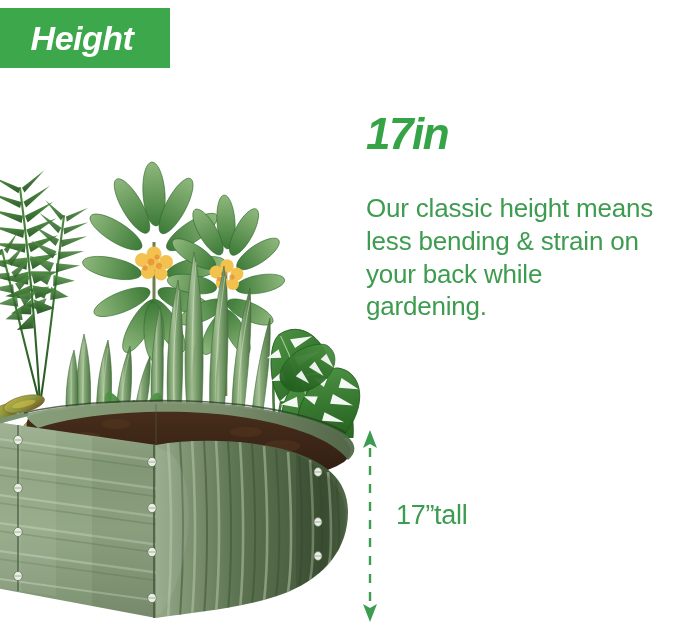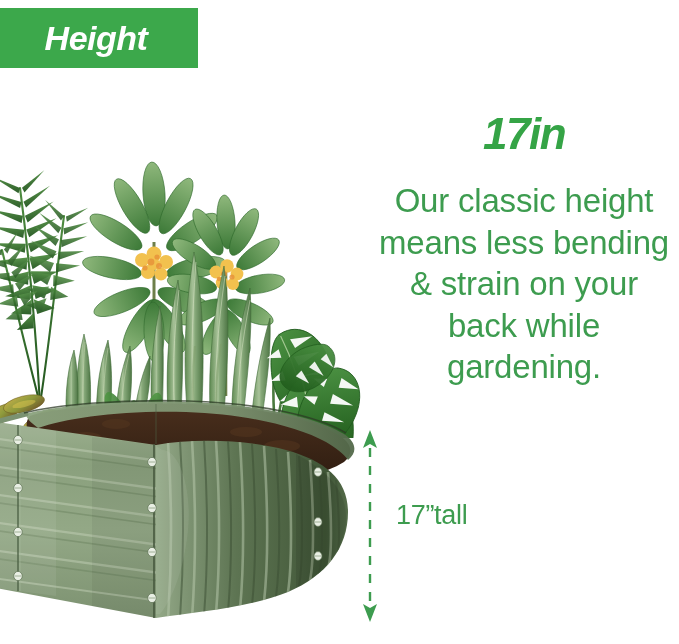--- a/index.html
+++ b/index.html
@@ -8,45 +8,45 @@
     background:#ffffff;
     font-family:"Liberation Sans", sans-serif;
     overflow:hidden;
     position:relative;
   }
   #stage { position:absolute; inset:0; width:679px; height:644px; background:#fff; }
 
   
   .badge {
     position:absolute; left:0; top:8px;
-    width:198px; height:60px;
+    width:170px; height:60px;
     background:var(--badge-bg,#3ca84b);
     display:flex; align-items:center; justify-content:center;
   }
   .badge-label {
     color:#ffffff;
     font-size:34px;
     font-weight:bold;
     font-style:italic;
     letter-spacing:-0.5px;
     line-height:1;
     padding-right:6px;
   }
 
   
-  .copy { position:absolute; right:5px; top:112px; width:300px; text-align:center; }
+  .copy { position:absolute; right:13px; top:112px; width:300px; text-align:left; }
   .headline {
     color:var(--accent,#35a446);
     font-size:44px; font-weight:bold; font-style:italic;
     letter-spacing:-1.5px; line-height:1;
   }
   .subcopy {
-    margin-top:24px;
+    margin-top:36px;
     color:var(--body,#3d9c4f);
-    font-size:33px; line-height:1.26; font-weight:normal;
+    font-size:26px; line-height:1.26; font-weight:normal;
     letter-spacing:-0.2px;
   }
 
   
   .dim-wrap { position:absolute; left:360px; top:428px; width:200px; height:196px; }
   .dim-arrow { position:absolute; left:0; top:0; }
   .dim-label {
     position:absolute; left:36px; top:72px;
     color:var(--body,#3d9c4f);
     font-size:27px; letter-spacing:-0.3px; white-space:nowrap;text-align:center;

